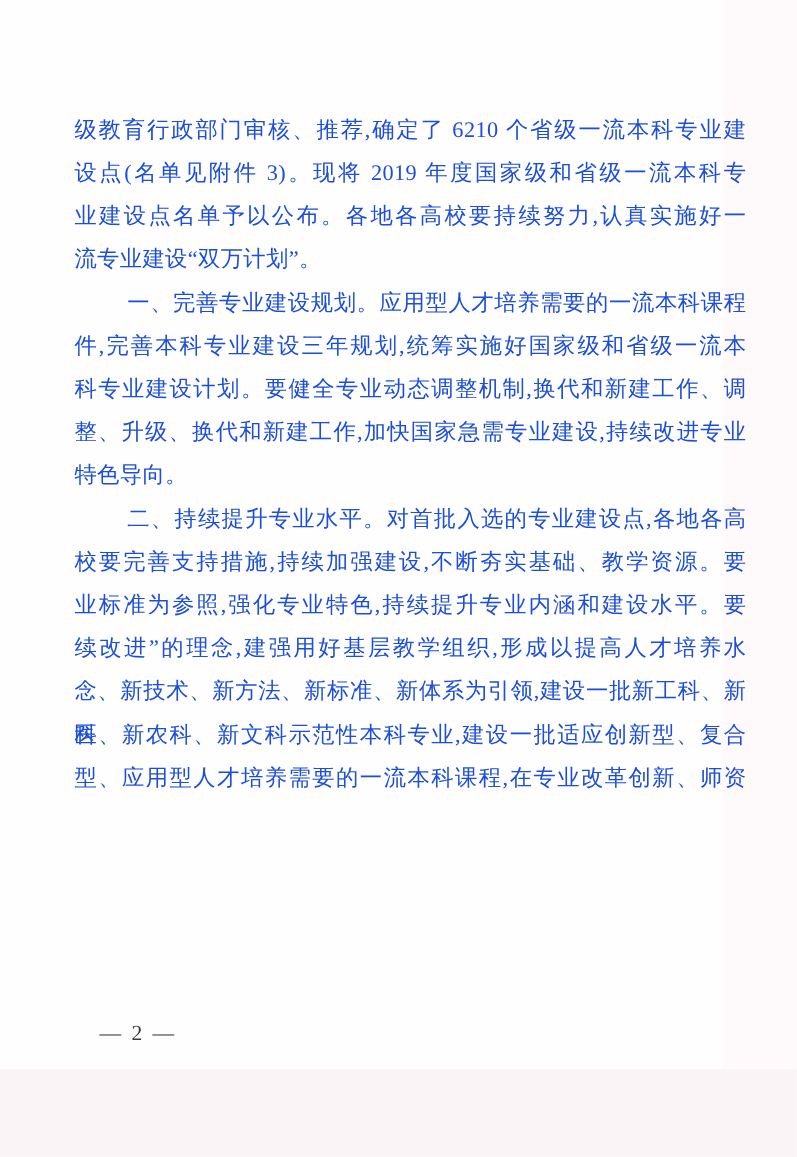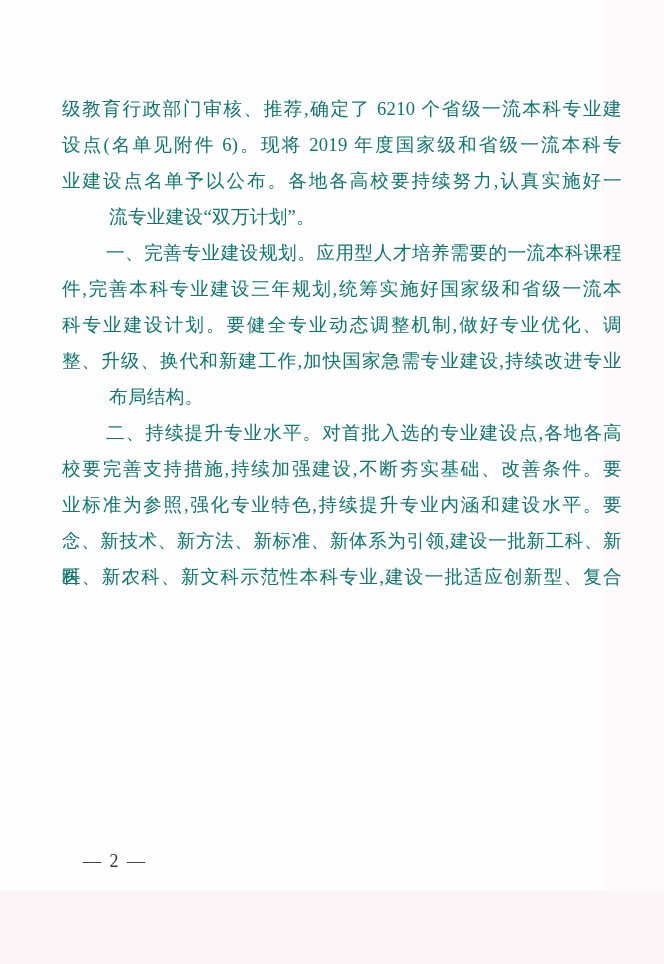--- a/index.html
+++ b/index.html
@@ -29,35 +29,34 @@
     top: 891px;
     width: 664px;
     height: 73px;
     background: #fbf4f6;
   }
   .doc {
     position: absolute;
     left: 62px;
     top: 91px;
     width: 560px;
-    color: #0f766e;
+    color: #1d4ed8;
   }
   .ln {
     font-size: 18.6px;
     height: 36px;
     line-height: 36px;
     text-align: justify;
     text-align-last: justify;
     letter-spacing: 0.3px;
     white-space: normal;
     overflow: visible;
   }
   .ln.last {
     text-align-last: left;
-    margin-left: 47px;
   }
   .ln.indent {
     text-indent: 44px;
   }
   .hd {
     font-weight: 400;
     letter-spacing: 0.3px;
   }
   .page-num {
     position: absolute;
@@ -71,32 +70,34 @@
 </style>
 </head>
 <body>
 
 <div class="tint-right"></div>
 <div class="tint-bottom"></div>
 
 <div class="doc">
 
   <div class="ln">级教育行政部门审核、推荐,确定了 6210 个省级一流本科专业建</div>
-  <div class="ln">设点(名单见附件 6)。现将 2019 年度国家级和省级一流本科专</div>
+  <div class="ln">设点(名单见附件 3)。现将 2019 年度国家级和省级一流本科专</div>
   <div class="ln">业建设点名单予以公布。各地各高校要持续努力,认真实施好一</div>
   <div class="ln last">流专业建设“双万计划”。</div>
 
   <div class="ln indent"><span class="hd">一、完善专业建设规划。</span><span>应用型人才培养需要的一流本科课程</span></div>
   <div class="ln">件,完善本科专业建设三年规划,统筹实施好国家级和省级一流本</div>
-  <div class="ln">科专业建设计划。要健全专业动态调整机制,做好专业优化、调</div>
+  <div class="ln">科专业建设计划。要健全专业动态调整机制,换代和新建工作、调</div>
   <div class="ln">整、升级、换代和新建工作,加快国家急需专业建设,持续改进专业</div>
-  <div class="ln last">布局结构。</div>
+  <div class="ln last">特色导向。</div>
 
   <div class="ln indent"><span class="hd">二、持续提升专业水平。</span><span>对首批入选的专业建设点,各地各高</span></div>
-  <div class="ln">校要完善支持措施,持续加强建设,不断夯实基础、改善条件。要</div>
+  <div class="ln">校要完善支持措施,持续加强建设,不断夯实基础、教学资源。要</div>
   <div class="ln">业标准为参照,强化专业特色,持续提升专业内涵和建设水平。要</div>
+  <div class="ln">续改进”的理念,建强用好基层教学组织,形成以提高人才培养水</div>
 
   <div class="ln">念、新技术、新方法、新标准、新体系为引领,建设一批新工科、新医</div>
   <div class="ln">科、新农科、新文科示范性本科专业,建设一批适应创新型、复合</div>
+  <div class="ln">型、应用型人才培养需要的一流本科课程,在专业改革创新、师资</div>
 
 </div>
 
 <div class="page-num">— 2 —</div>
 
 </body></html>

